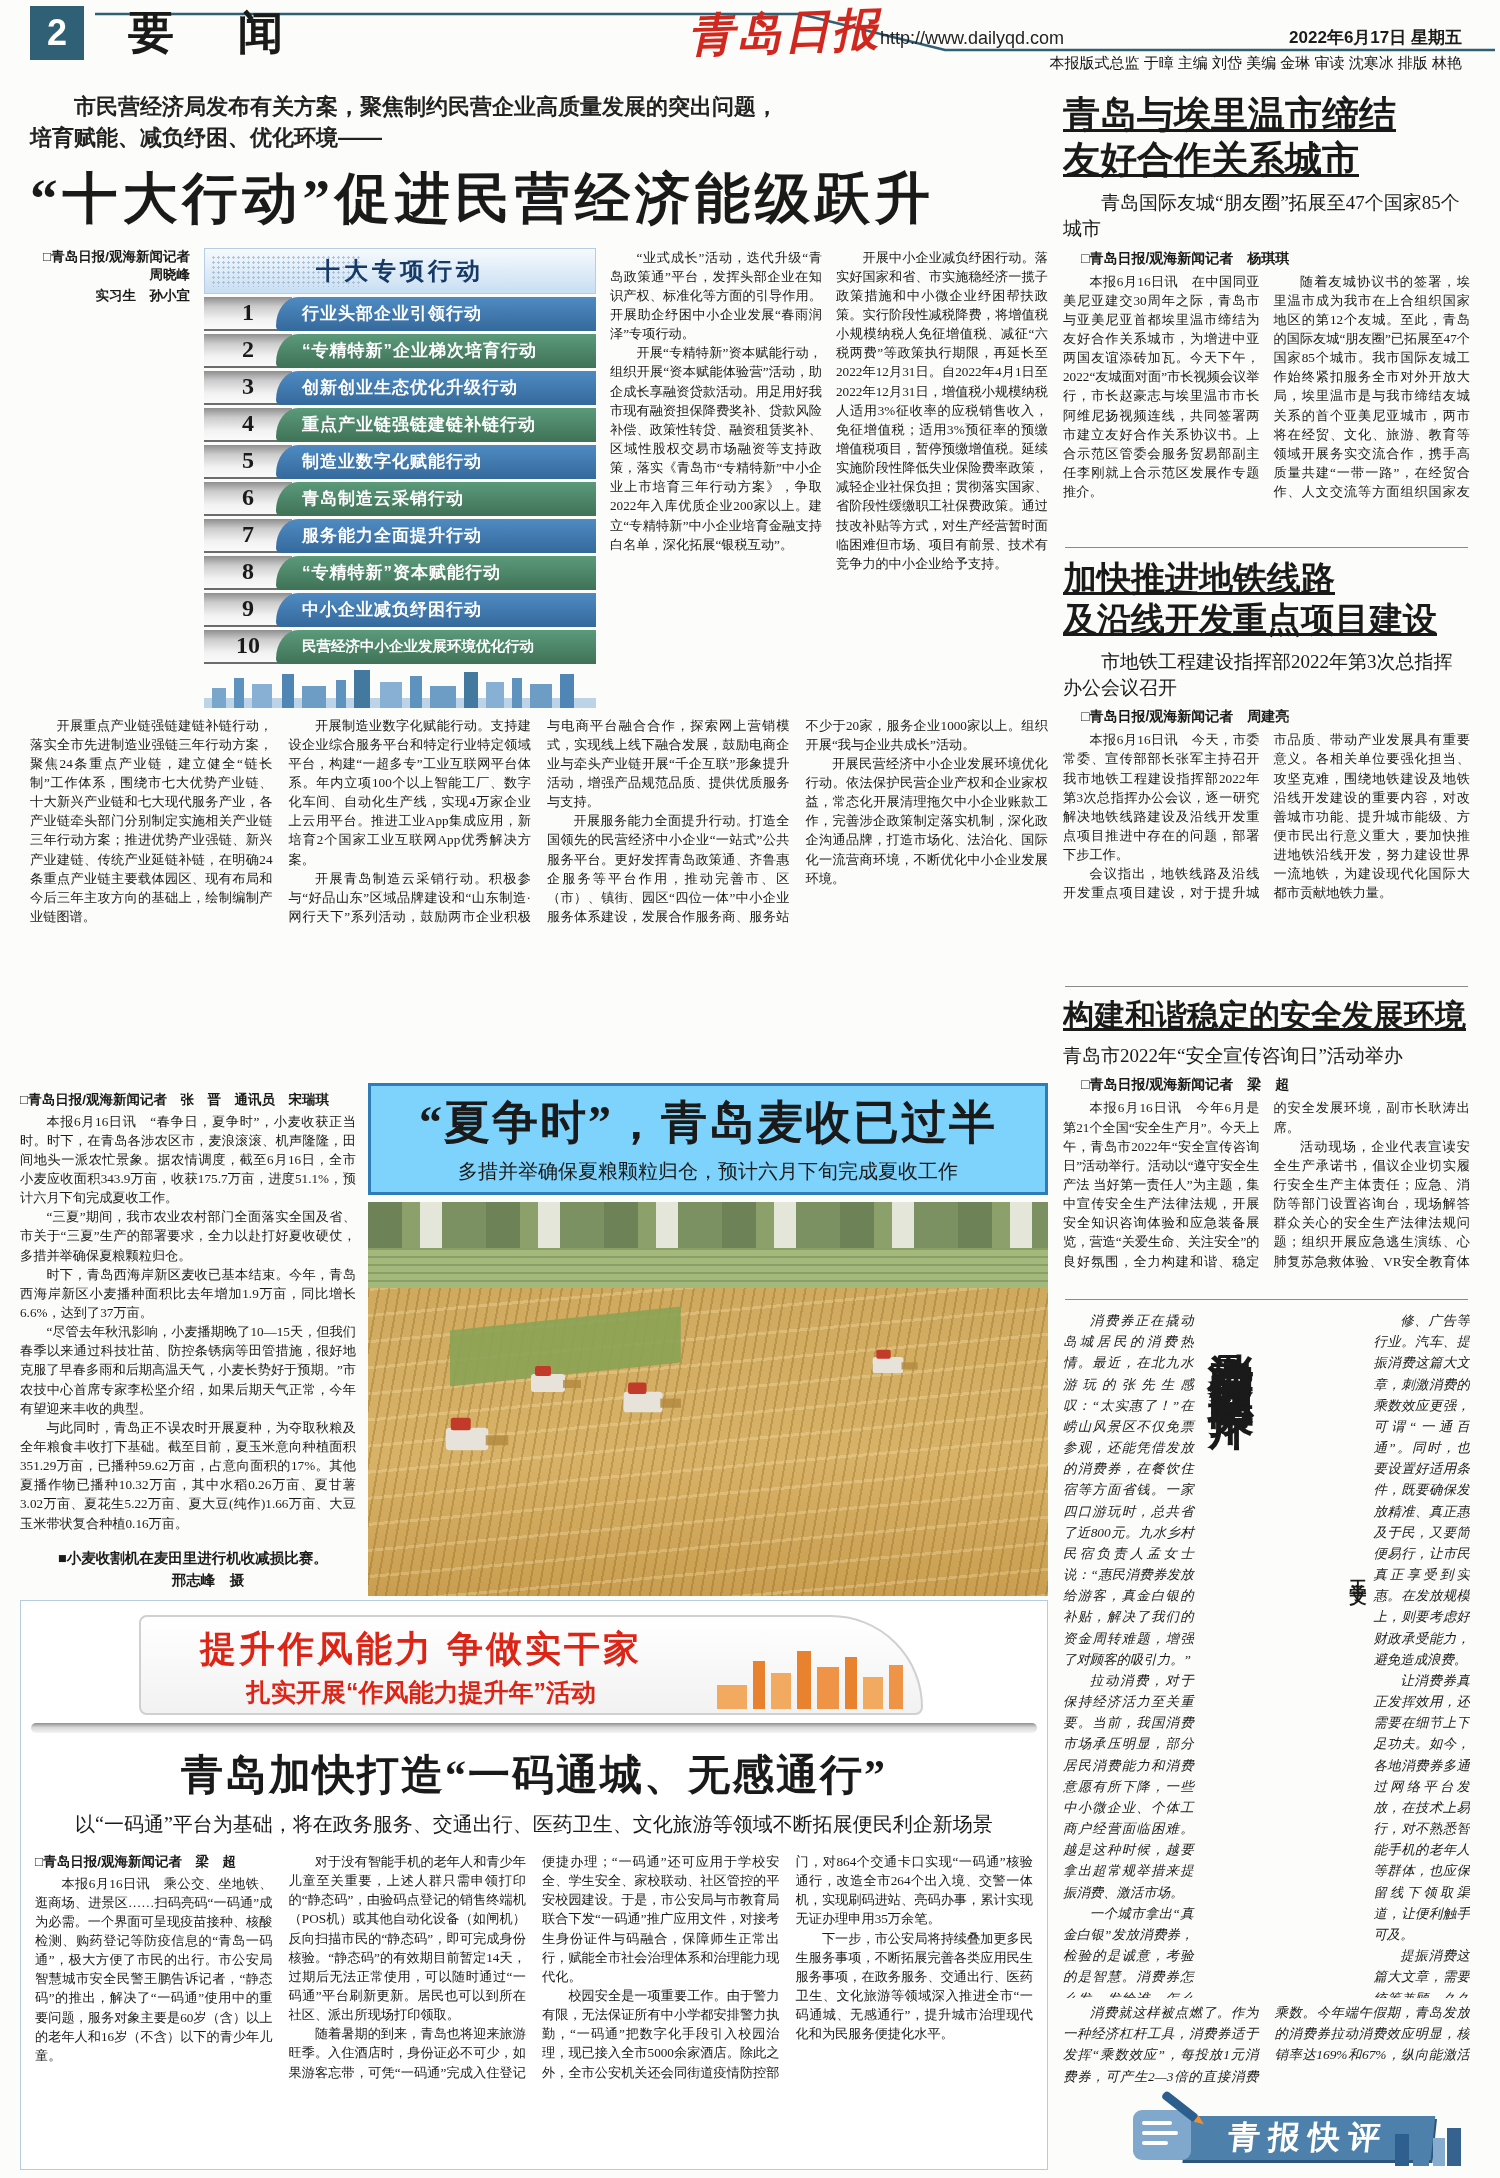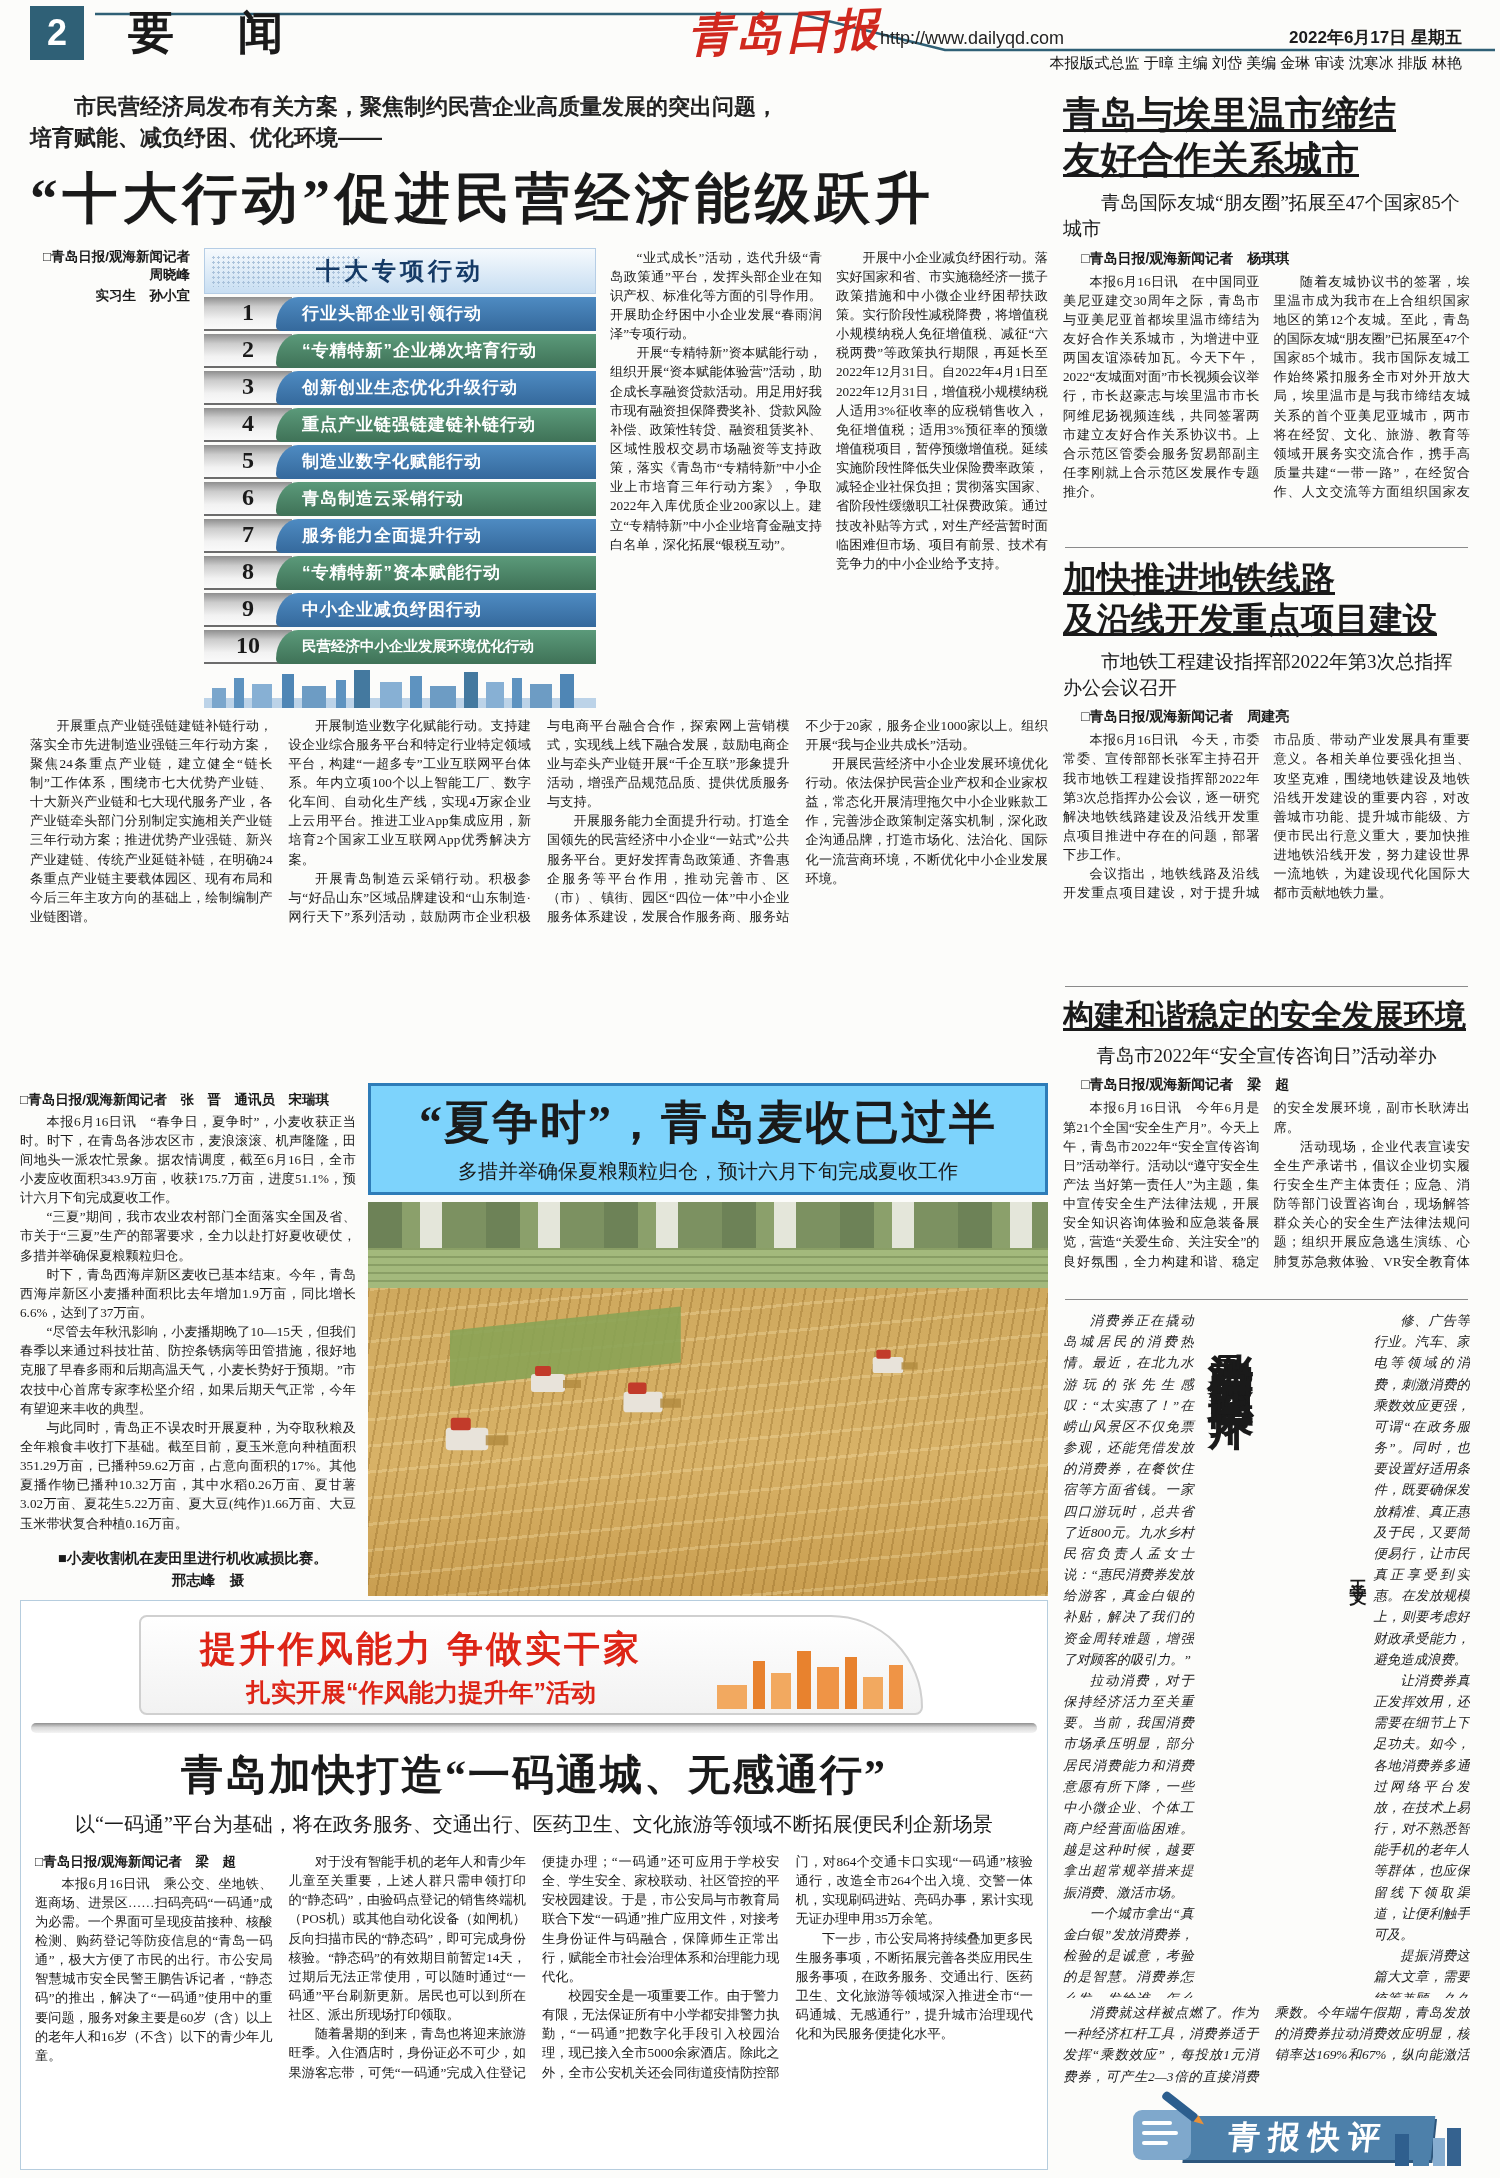--- a/index.html
+++ b/index.html
@@ -46,21 +46,21 @@
          font:700 17px "Liberation Sans",sans-serif;letter-spacing:1px;}
   .g-row:nth-child(odd) .g-bar{background:linear-gradient(180deg,#4e8bc2,#35699c);}
   .g-row:nth-child(even) .g-bar{background:linear-gradient(180deg,#5b9a7a,#3f7257);}
   .g-bar.g-small{font-size:14.5px;letter-spacing:0;}
   .g-sky{margin-top:4px;height:40px;}
   
   .rightcol{left:1063px;top:92px;width:407px;}
   .r-art{overflow:hidden;}
   .r-head{font-weight:900;text-align:left;line-height:1.22;text-decoration:underline;}
   .r-sub{font-size:19px;line-height:1.35;margin-top:8px;text-indent:2em;}
-  .r-sub.center{text-align:center;text-indent:0;}
+  .r-sub.center{text-indent:0;}
   .r-byline{font:700 14px "Liberation Sans",sans-serif;margin:8px 0 4px 18px;}
   .r-body{column-count:2;column-gap:14px;}
   .r-hr{border:none;border-top:1px solid #8a8a8a;margin:10px 2px;}
   
   .op-row1{display:flex;height:688px;overflow:hidden;font-style:italic;}
   .op-colL{width:134px;}
   .op-center{width:170px;display:flex;justify-content:space-between;padding:6px 4px 0 10px;}
   .op-title{writing-mode:vertical-rl;font-size:46px;font-weight:900;font-style:normal;letter-spacing:5px;line-height:1.2;}
   .op-author{writing-mode:vertical-rl;font-size:17px;font-weight:700;font-style:normal;padding-top:250px;letter-spacing:4px;}
   .op-colR{width:99px;}
@@ -271,21 +271,21 @@
       <div class="op-colL op-text">
           <p>消费券正在撬动岛城居民的消费热情。最近，在北九水游玩的张先生感叹：“太实惠了！”在崂山风景区不仅免票参观，还能凭借发放的消费券，在餐饮住宿等方面省钱。一家四口游玩时，总共省了近800元。九水乡村民宿负责人孟女士说：“惠民消费券发放给游客，真金白银的补贴，解决了我们的资金周转难题，增强了对顾客的吸引力。”</p>
           <p>拉动消费，对于保持经济活力至关重要。当前，我国消费市场承压明显，部分居民消费能力和消费意愿有所下降，一些中小微企业、个体工商户经营面临困难。越是这种时候，越要拿出超常规举措来提振消费、激活市场。</p>
           <p>一个城市拿出“真金白银”发放消费券，检验的是诚意，考验的是智慧。消费券怎么发、发给谁、怎么用，每个环节都要精打细算。</p>
         </div>
       <div class="op-center">
         <div class="op-title">消费券何以『四两拨千斤』</div>
         <div class="op-author">王学义</div>
       </div>
       <div class="op-colR op-text">
-          <p>修、广告等行业。汽车、家电等领域的消费，刺激消费的乘数效应更强，可谓“在政务服务”。同时，也要设置好适用条件，既要确保发放精准、真正惠及于民，又要简便易行，让市民真正享受到实惠。在发放规模上，则要考虑好财政承受能力，避免造成浪费。</p>
+          <p>修、广告等行业。汽车、提振消费这篇大文章，刺激消费的乘数效应更强，可谓“一通百通”。同时，也要设置好适用条件，既要确保发放精准、真正惠及于民，又要简便易行，让市民真正享受到实惠。在发放规模上，则要考虑好财政承受能力，避免造成浪费。</p>
           <p>让消费券真正发挥效用，还需要在细节上下足功夫。如今，各地消费券多通过网络平台发放，在技术上易行，对不熟悉智能手机的老年人等群体，也应保留线下领取渠道，让便利触手可及。</p>
           <p>提振消费这篇大文章，需要统筹兼顾、久久为功，善用市场思维，打出有效的政策“组合拳”。</p>
         </div>
     </div>
     <div class="op-row2 op-text">
         <p>消费就这样被点燃了。作为一种经济杠杆工具，消费券适于发挥“乘数效应”，每投放1元消费券，可产生2—3倍的直接消费乘数。今年端午假期，青岛发放的消费券拉动消费效应明显，核销率达169%和67%，纵向能激活更多消费场景，横向可关联装修等进出口贸易。</p>
       </div>
 
     <div class="badge">
       <div class="badge-ribbon">青报快评</div>

